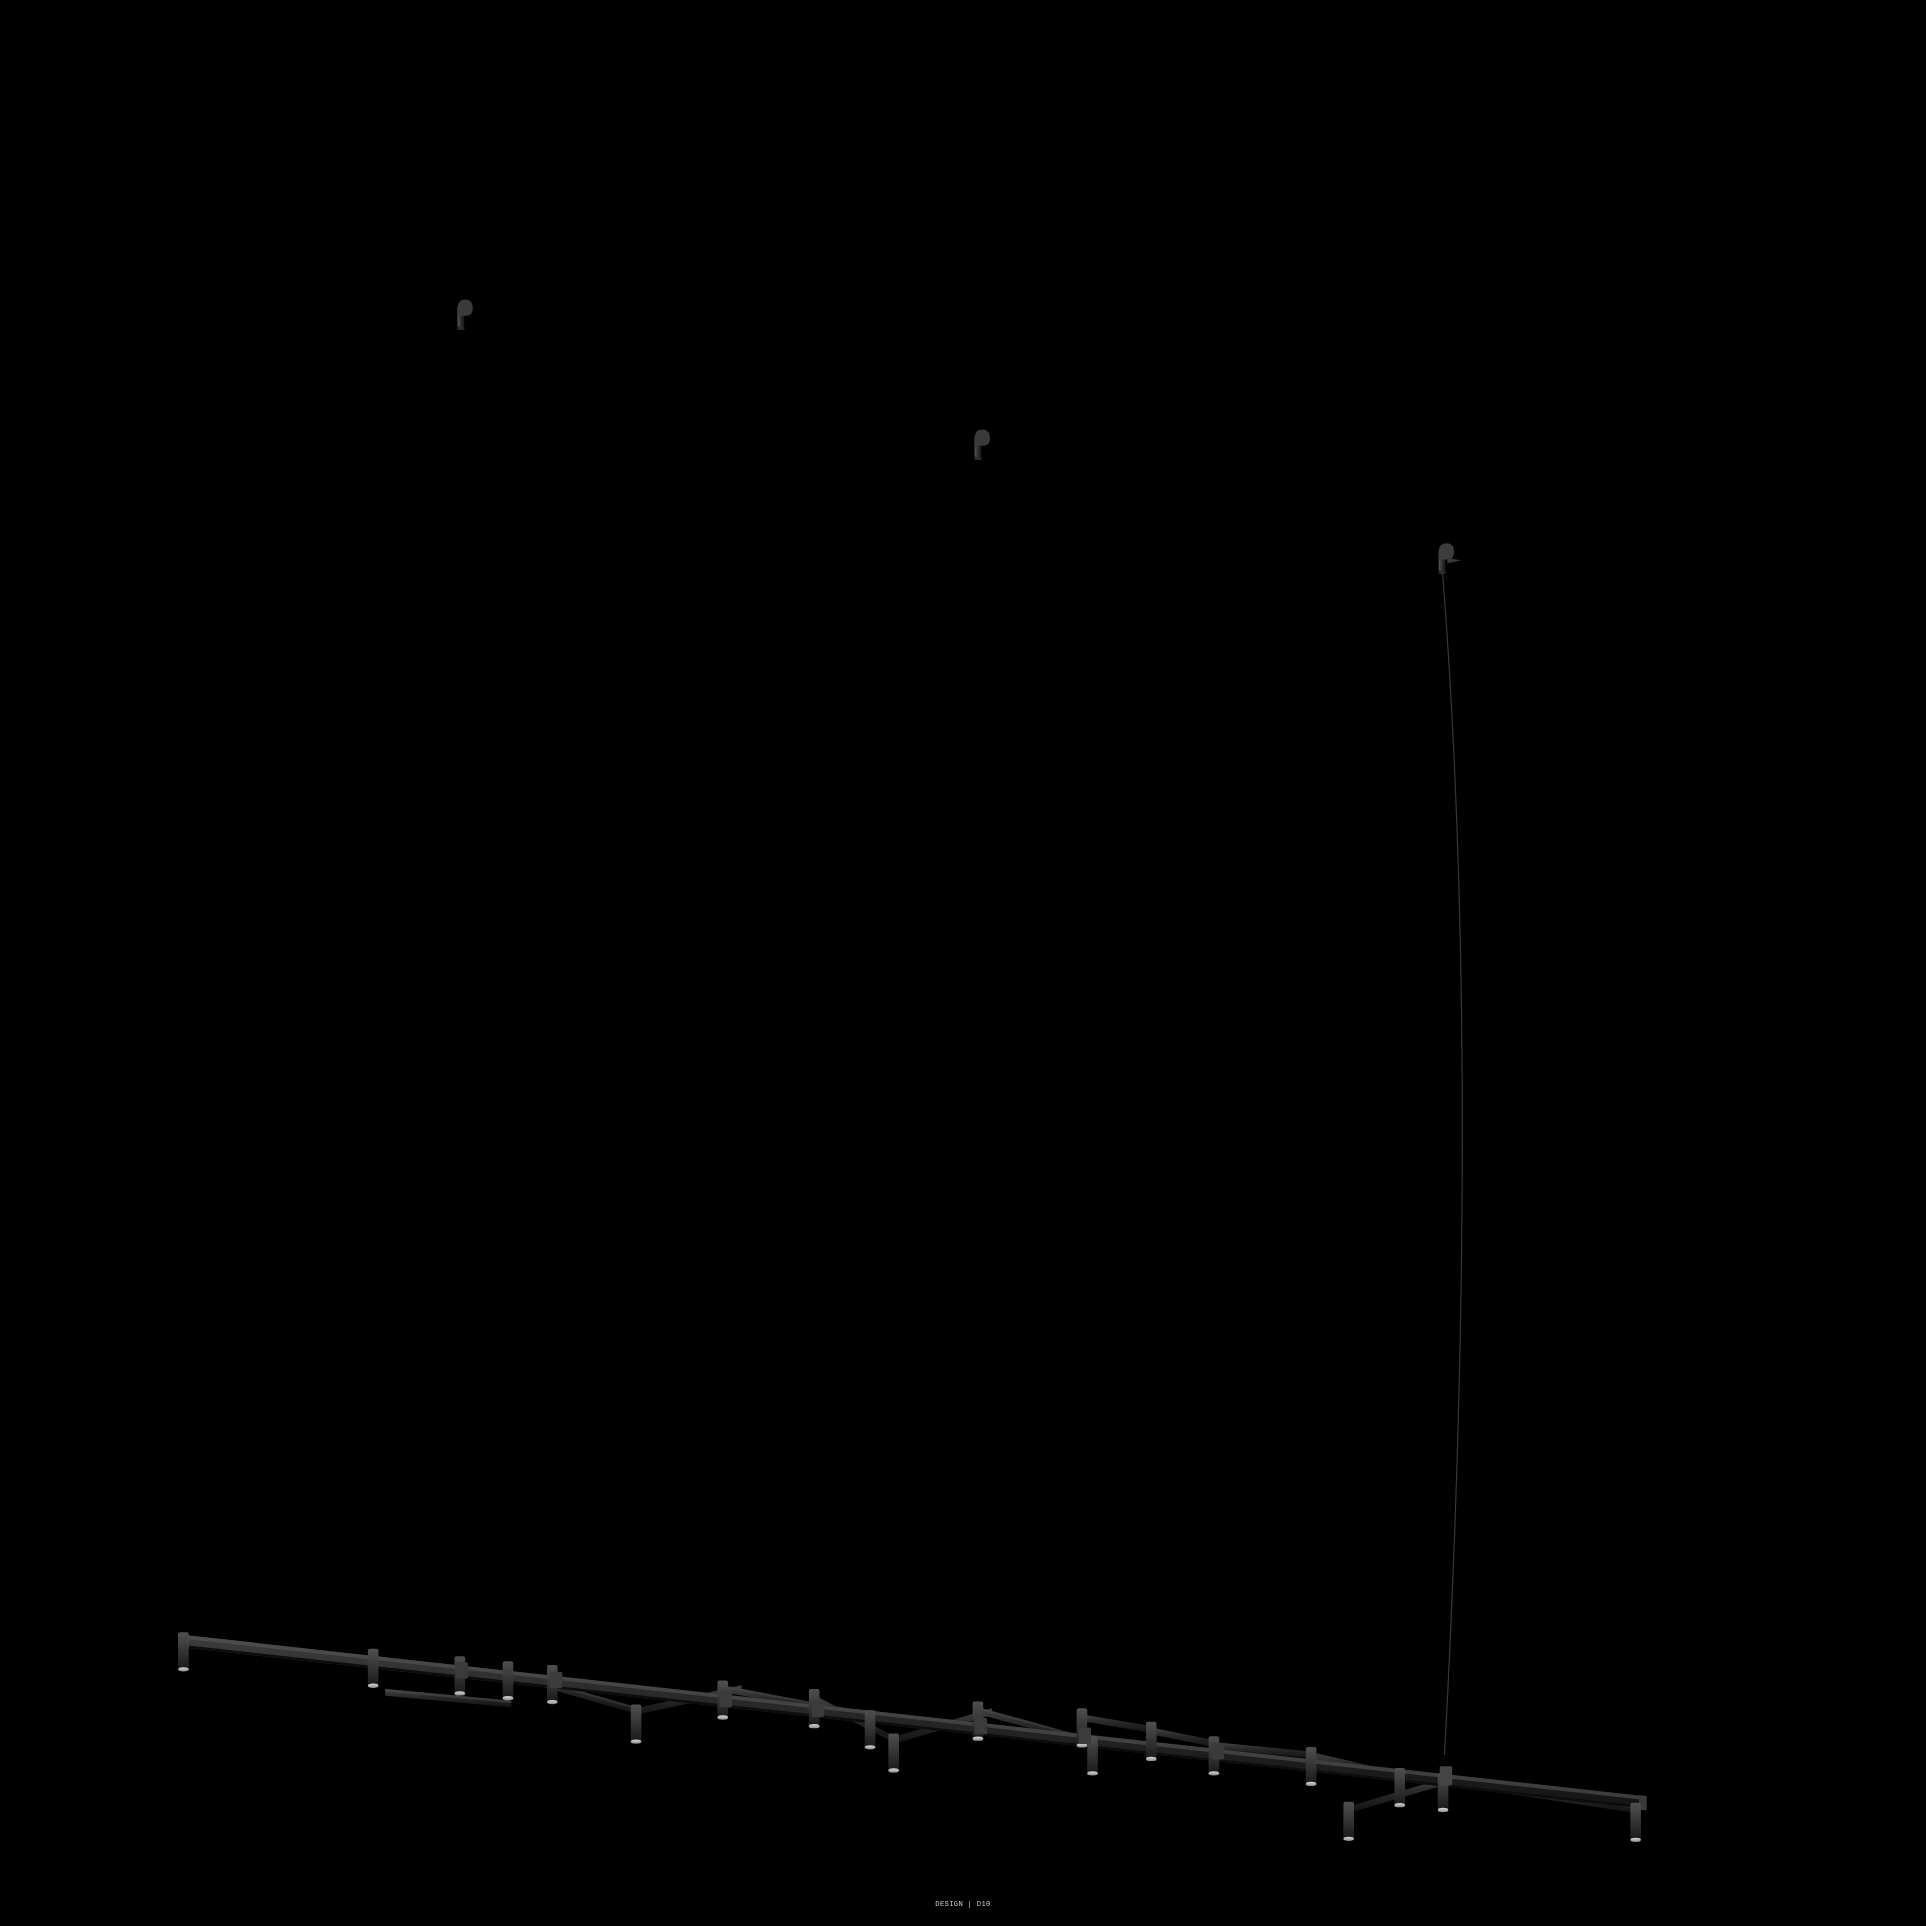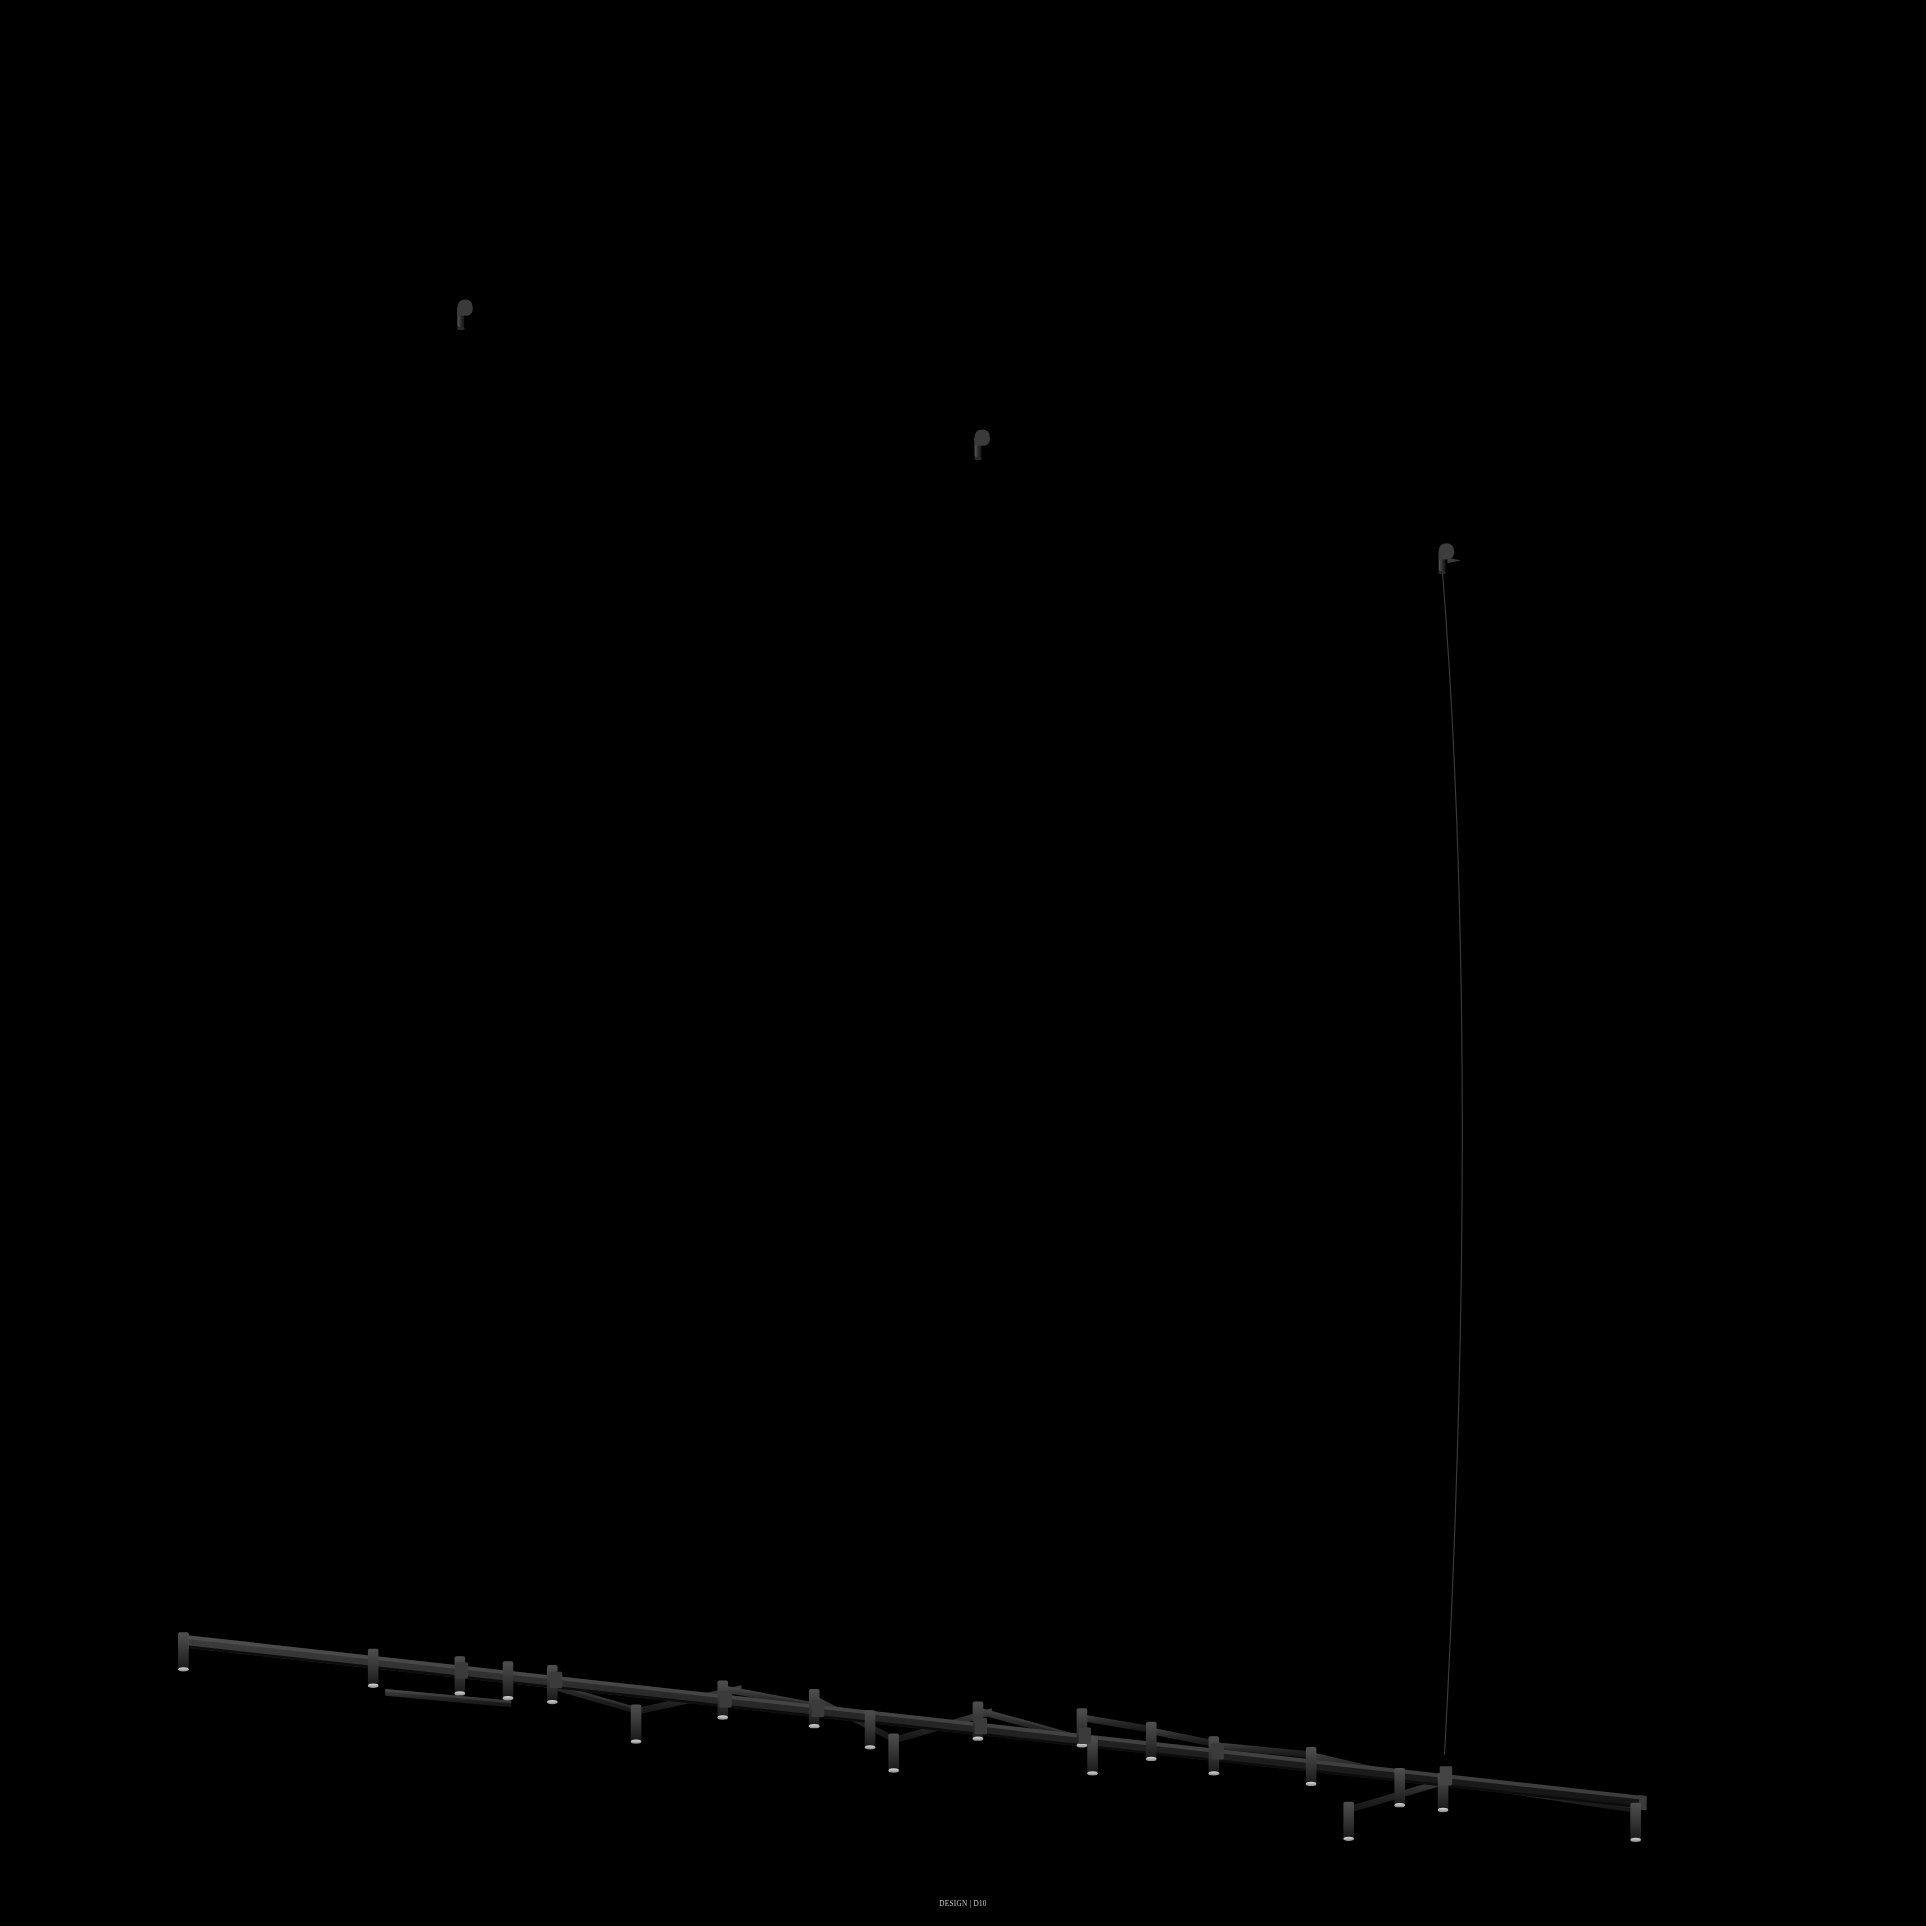--- a/index.html
+++ b/index.html
@@ -29,21 +29,21 @@
   }
   #footer-caption {
     position: absolute;
     left: 0;
     top: 1900px;
     width: 1926px;
     text-align: center;
     color: #cfcfcf;
     font-size: 7.2px;
     letter-spacing: 0.3px;
-    font-family: Liberation Serif, serif;
+    font-family: Liberation Mono, monospace;
     white-space: pre;
   }
 </style>
 </head>
 <body>
 
 <div id="stage">
 
   <svg id="scene-svg" viewBox="0 0 4000 4000">
     <defs>

